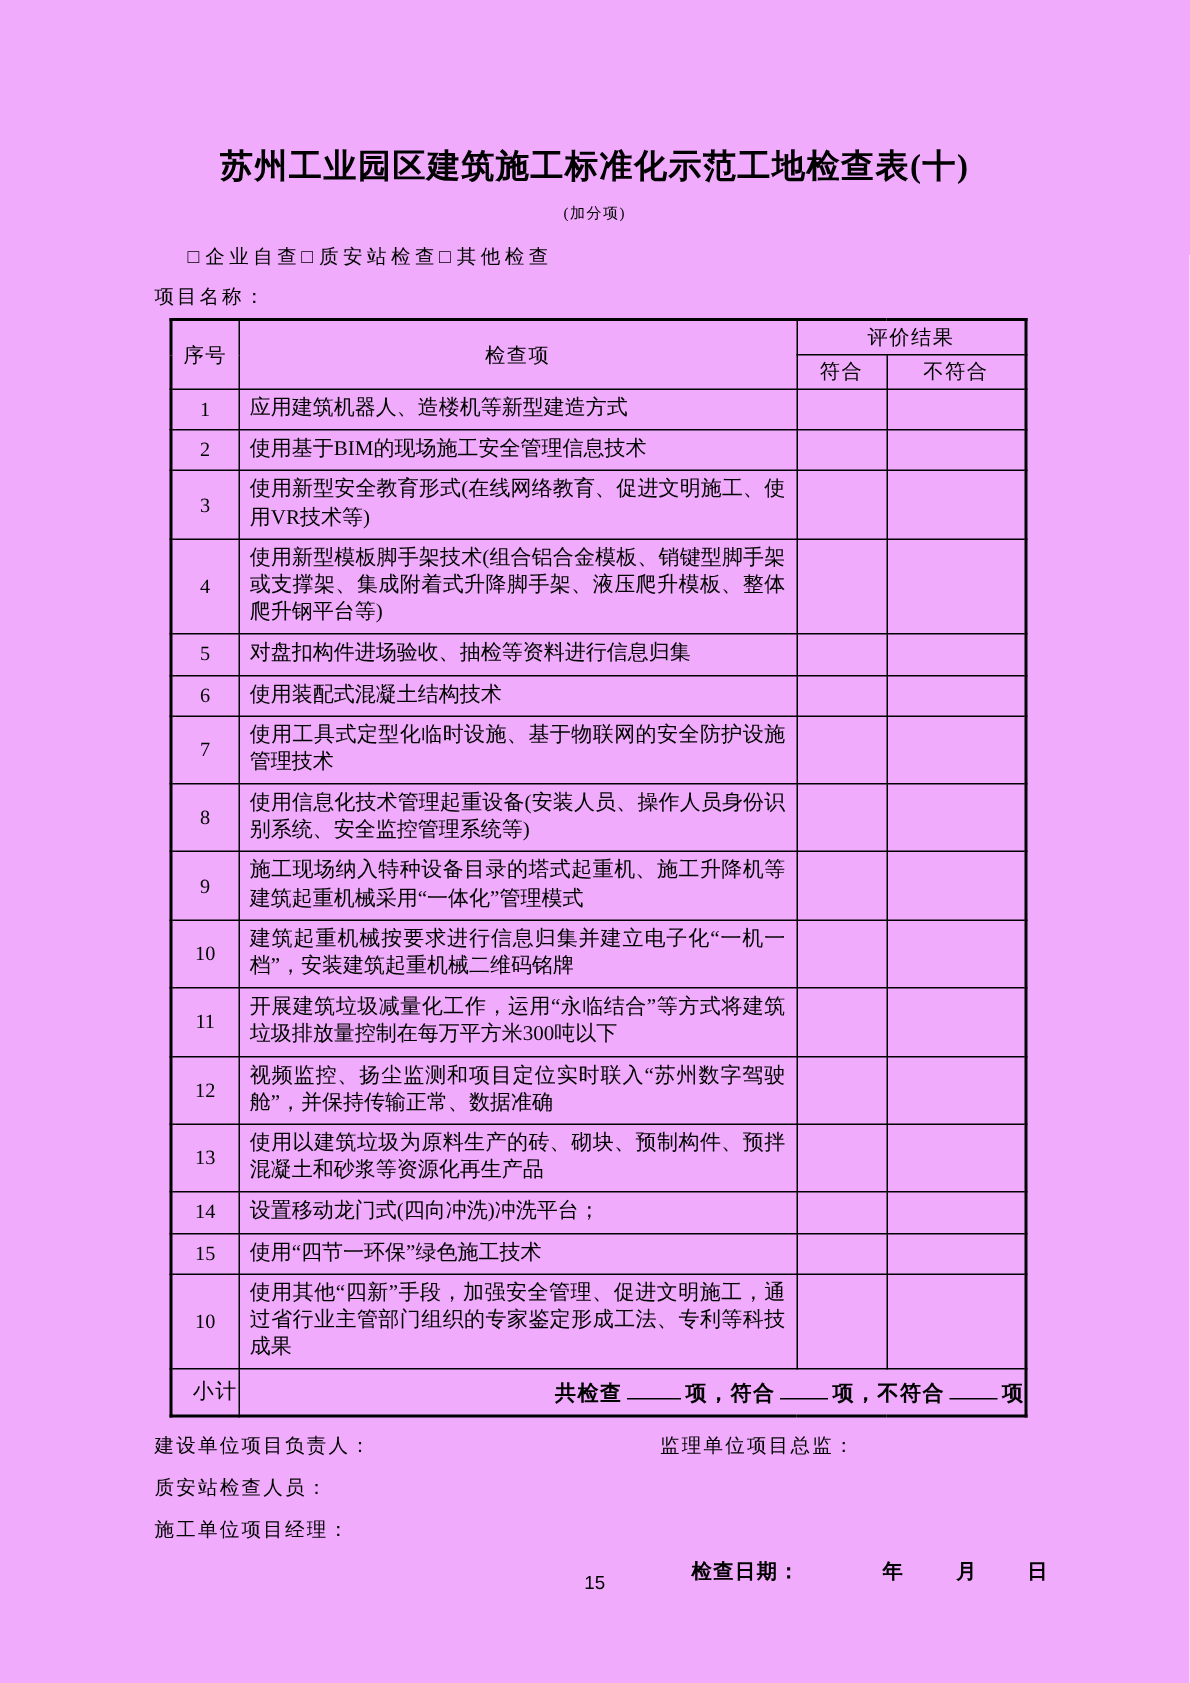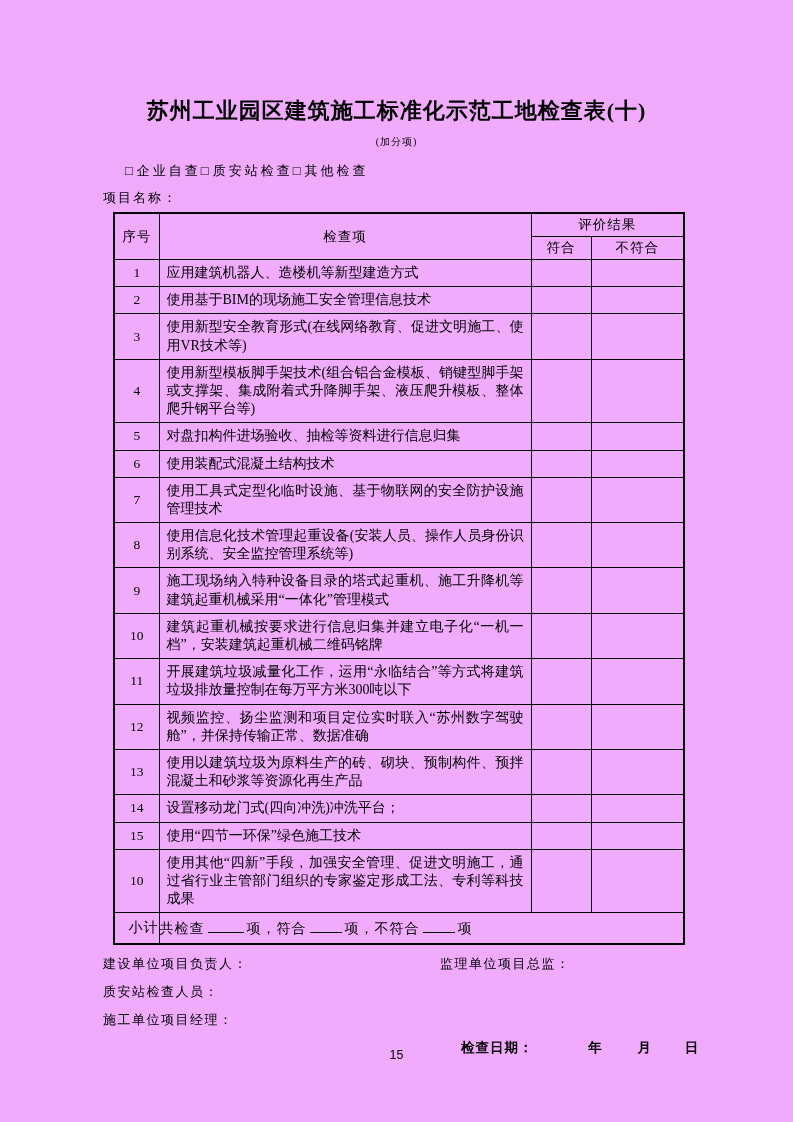--- a/index.html
+++ b/index.html
@@ -27,21 +27,21 @@
   .col-no{width:45px;}
   .col-item{width:372px;}
   .col-pass{width:60px;}
   .col-fail{width:93px;}
   .check-table td.cell-no{text-align:center;font-size:13.5px;padding:2px 0;}
   .check-table td.cell-item{
     font-size:14px;line-height:1.3;padding:4px 7px;text-align:justify;
   }
   .check-table td.cell-pass,.check-table td.cell-fail{padding:0;}
   .subtotal-label{text-align:right;font-size:14px;padding:4px 0;letter-spacing:1px;}
-  .subtotal-cell{text-align:left;font-size:14px;padding:5px 0;letter-spacing:1px;}
+  .subtotal-cell{text-align:right;font-size:14px;padding:5px 0;letter-spacing:1px;font-weight:bold;}
   .blank{
     display:inline-block;width:32px;height:1em;
     border-bottom:1px solid #000;margin:0 3px;vertical-align:baseline;
   }
   .blank.wide{width:36px;}
   .footer{margin:10px 0 16px 103px;font-size:13px;letter-spacing:1.5px;}
   .sig-row{display:flex;margin-bottom:10px;}
   .sig-left{display:inline-block;width:337px;}
   .sig-line{margin-bottom:10px;}
   .date-row{

